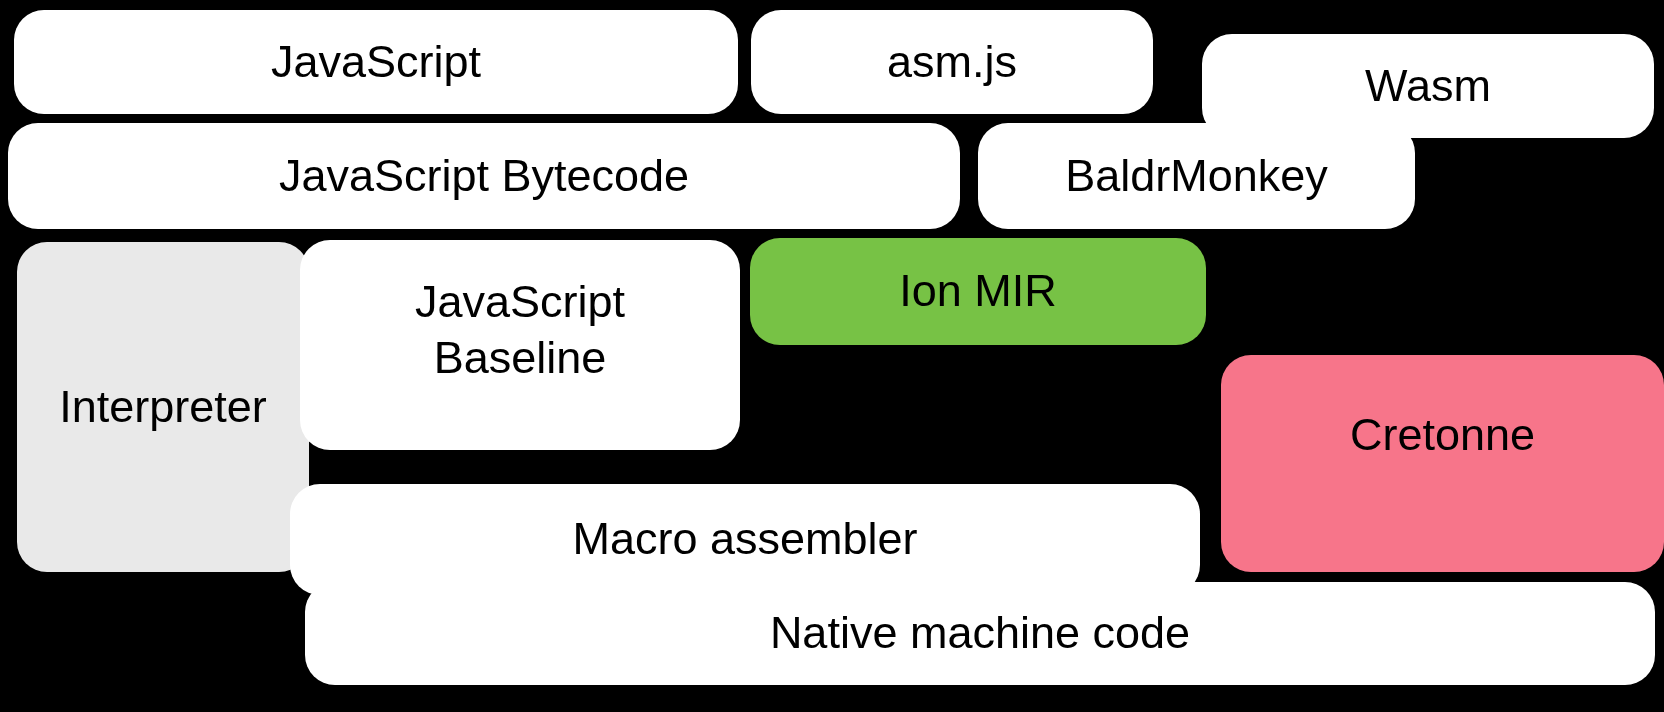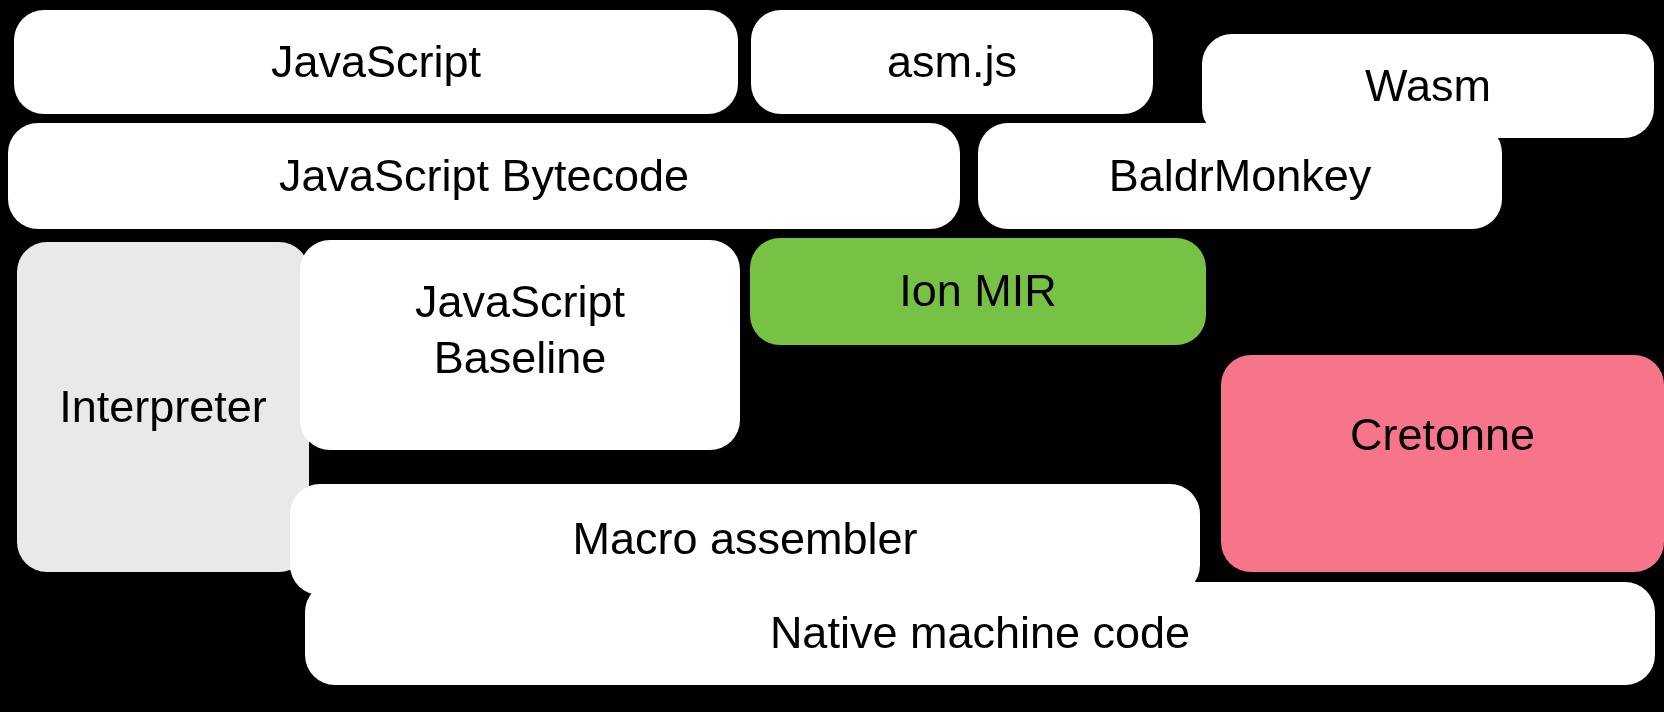--- a/index.html
+++ b/index.html
@@ -23,21 +23,21 @@
     text-align: center;
     font-size: 45px;
     line-height: 1.25;
     white-space: nowrap;
   }
   
   .b-javascript   { left: 14px;   top: 10px;  width: 724px;  height: 104px; }
   .b-asmjs        { left: 751px;  top: 10px;  width: 402px;  height: 104px; }
   .b-wasm         { left: 1202px; top: 10px;  width: 452px;  height: 104px; margin-top: 24px; }
   .b-bytecode     { left: 8px;   top: 123px; width: 952px;  height: 106px; }
-  .b-baldrmonkey  { left: 978px;  top: 123px; width: 524px;  height: 106px; }
+  .b-baldrmonkey  { left: 978px;  top: 123px; width: 437px;  height: 106px; }
   .b-interpreter  { left: 17px;   top: 242px; width: 292px;  height: 330px; background: var(--gray, #e9e9e9); }
   .b-baseline     { left: 300px;  top: 240px; width: 440px;  height: 210px; padding-bottom: 30px; white-space: normal; }
   .b-ion-mir      { left: 750px;  top: 238px; width: 456px;  height: 107px; background: var(--green, #77c245); }
   .b-ion-lir      { left: 750px;  top: 353px; width: 456px;  height: 97px;  background: var(--green, #77c245); }
   .b-cretonne     { left: 1212px; top: 355px; width: 443px;  height: 217px; padding-bottom: 56px; background: var(--pink, #f7758a); margin-left: 9px; }
   .b-macro        { left: 290px;  top: 484px; width: 910px;  height: 111px; }
   .b-native       { left: 305px;  top: 582px; width: 1350px; height: 103px; }
   .line { display: block; }
 </style>
 </head>

